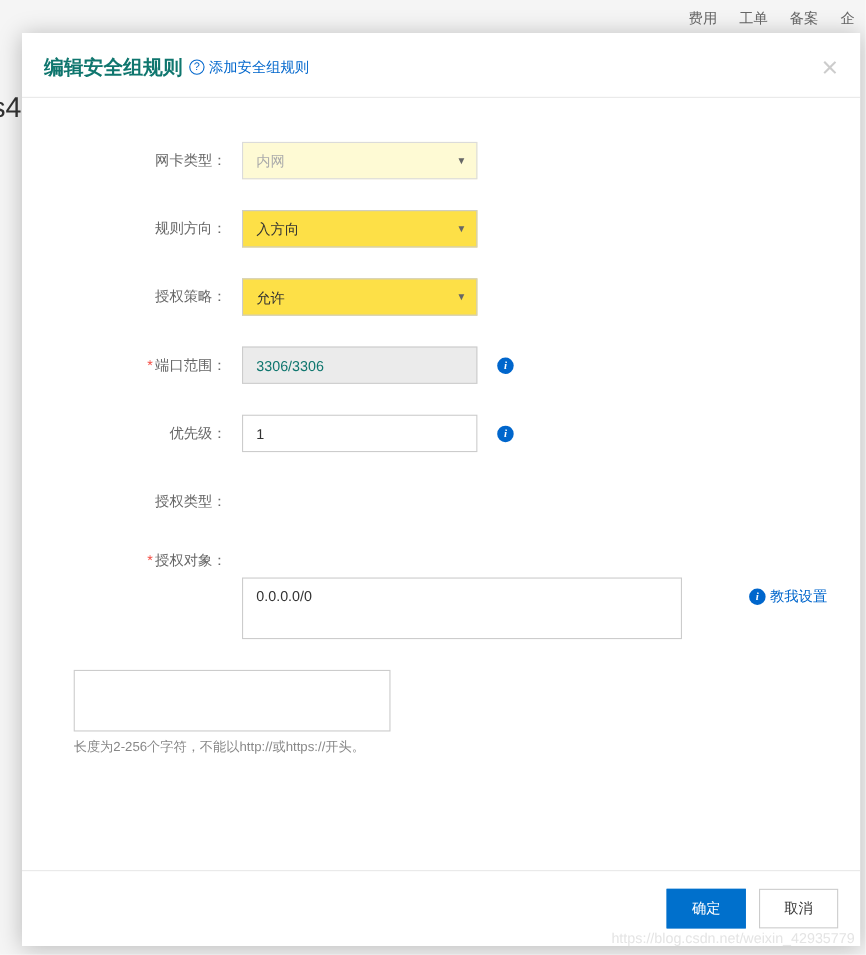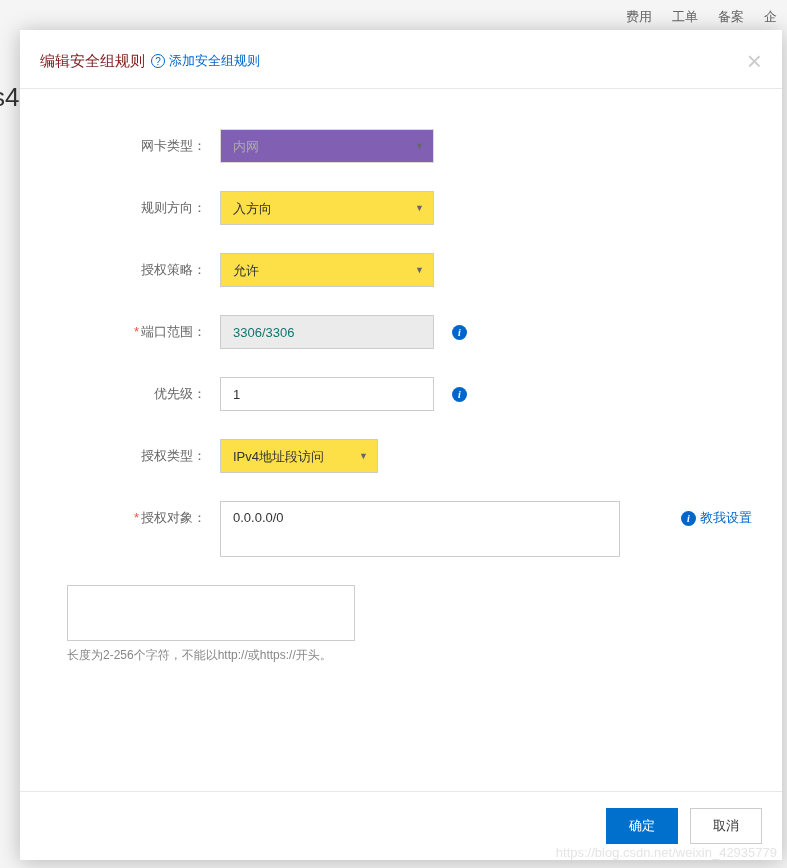--- a/index.html
+++ b/index.html
@@ -48,23 +48,23 @@
       display: flex;
       flex-direction: column;
     }
     .modal-header {
       padding: 18px 20px 14px 20px;
       display: flex;
       align-items: center;
       border-bottom: 1px solid #e8e8e8;
     }
     .modal-title {
-      font-size: 15px;
-      color: #7f1d1d;
-      font-weight: normal;
+      font-size: 18px;
+      color: #0f766e;
+      font-weight: bold;
     }
     .help-icon {
       margin-left: 6px;
       width: 14px;
       height: 14px;
       border: 1px solid #06c;
       border-radius: 50%;
       color: #06c;
       font-size: 10px;
       display: inline-flex;
@@ -135,21 +135,21 @@
       right: 10px;
       top: 50%;
       transform: translateY(-50%);
       font-size: 9px;
       color: #666;
       pointer-events: none;
     }
     .form-select.w214 { width: 214px; }
     .form-select.w158 { width: 158px; }
     .form-select.disabled {
-      background: #4c1d95;
+      background: #fef9c3;
       color: #888;
       cursor: not-allowed;
     }
     .form-input {
       height: 34px;
       border: 1px solid #ccc;
       padding: 0 12px;
       font-size: 13px;
       color: #333;
       background: #fff;
@@ -207,20 +207,21 @@
       align-items: flex-start;
     }
     .auth-object-row .help-link {
       margin-left: auto;
       margin-right: 10px;
       padding-top: 8px;
     }
     .auth-object-row .form-control-wrap {
       flex: 1;
       align-items: flex-start;
+      margin-top: 32px;
     }
     .form-control-wrap.flex1 { flex: 1; }
     .modal-footer {
       border-top: 1px solid #e8e8e8;
       padding: 16px 20px;
       display: flex;
       justify-content: flex-end;
       gap: 12px;
     }
     .btn {
@@ -313,27 +314,20 @@
     <div class="form-row">
       <div class="form-label">优先级：</div>
       <div class="form-control-wrap">
         <input type="text" class="form-input w214" value="1" style="">
         <span class="info-icon">i</span>
       </div>
     </div>
 
     <div class="form-row">
       <div class="form-label">授权类型：</div>
-      <div class="form-control-wrap">
-        <div class="select-wrapper">
-          <select class="form-select w158">
-            <option>IPv4地址段访问</option>
-          </select>
-        </div>
-      </div>
     </div>
 
     <div class="form-row auth-object-row">
       <div class="form-label"><span class="required">*</span><span>授权对象：</span></div>
       <div class="form-control-wrap flex1">
         <textarea class="form-textarea w400" style="">0.0.0.0/0</textarea>
         <span class="help-link">
           <span class="info-icon">i</span>
           <span>教我设置</span>
         </span>

